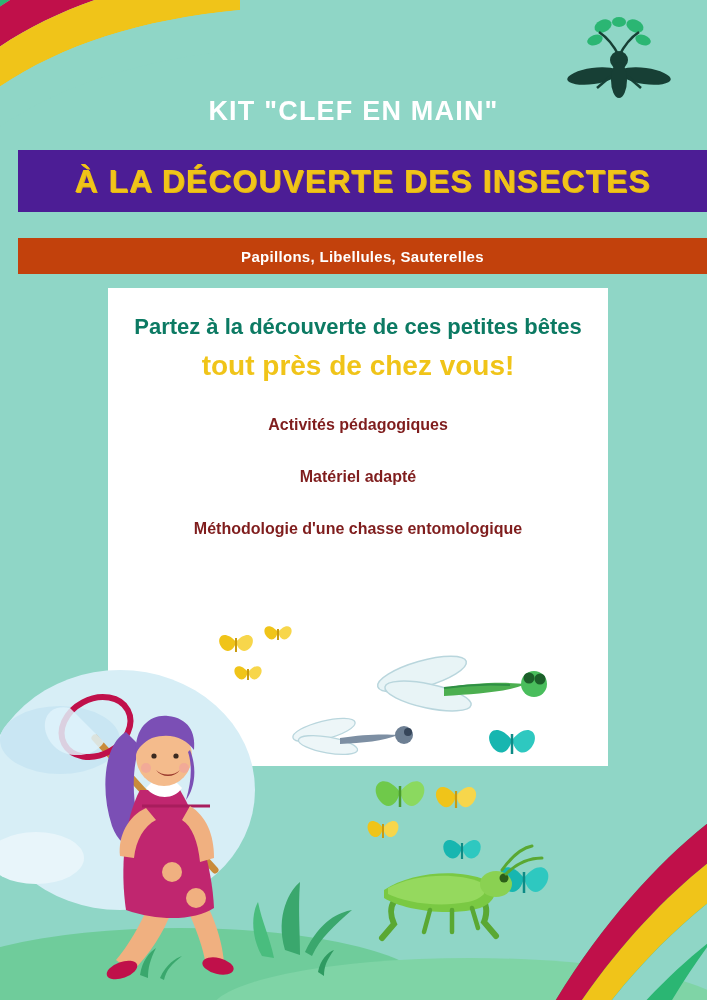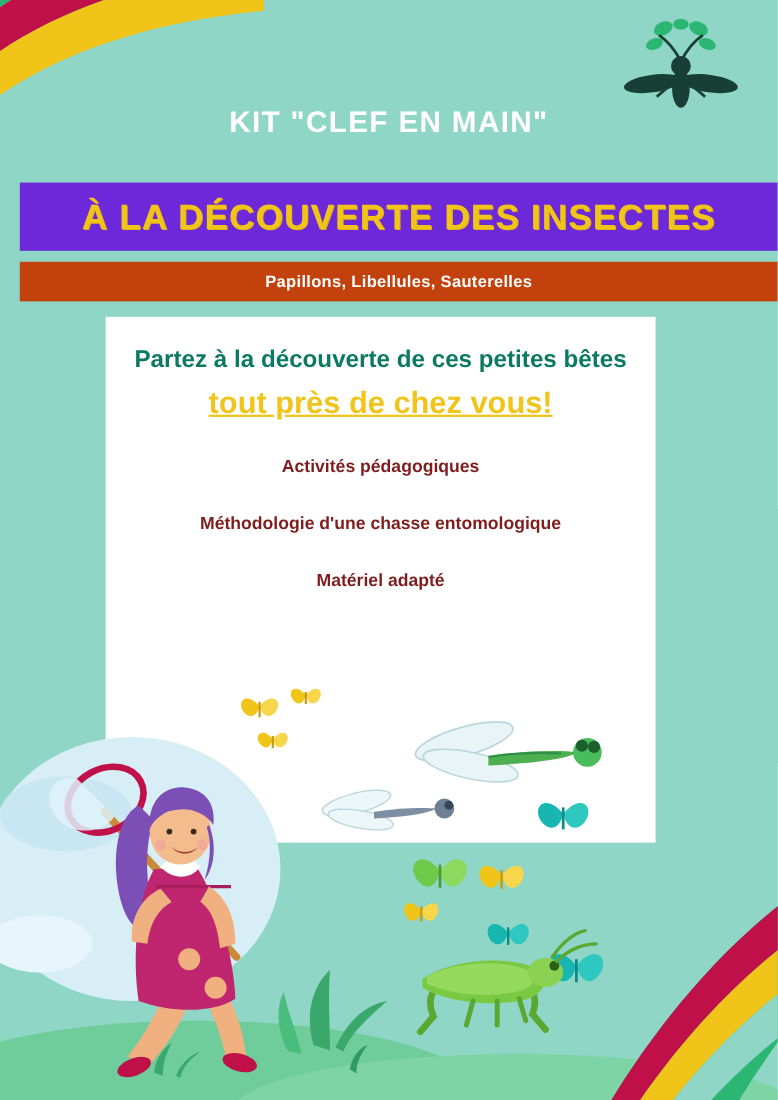--- a/index.html
+++ b/index.html
@@ -53,25 +53,25 @@
     left: 0;
     width: 100%;
     text-align: center;
     color: #ffffff;
     font-size: 27px;
     font-weight: bold;
     letter-spacing: 1.2px;
   }
   .yellow-band {
     position: absolute;
-    top: 166px;
+    top: 150px;
     left: 18px;
     right: 0;
     height: 62px;
-    background: #6d28d9;
+    background: #4c1d95;
     display: flex;
     align-items: center;
     justify-content: center;
   }
   .yellow-band-text {
     color: #f0c419;
     font-size: 32px;
     font-weight: bold;
     letter-spacing: 1px;
     text-shadow: 1px 1px 0 #e3b511;
@@ -112,39 +112,38 @@
     color: #0e7a5f;
     font-size: 28px;
     font-weight: bold;
     letter-spacing: 1px;
   }
 
   
   .card {
     position: absolute;
     top: 288px;
-    left: 96px;
+    left: 108px;
     width: 500px;
     height: 478px;
     background: #ffffff;
   }
   .card-line1 {
     margin-top: 26px;
     text-align: center;
     color: #0c7a63;
     font-size: 22px;
     font-weight: bold;
   }
   .card-line2 {
     margin-top: 10px;
     text-align: center;
     color: #f0c419;
     font-size: 28px;
     font-weight: bold;
-    text-decoration: underline;
   }
   .bullets {
     margin-top: 34px;
   }
   .bullet {
     text-align: center;
     color: #7f1d1d;
     font-size: 16px;
     font-weight: bold;
     margin-bottom: 34px;
@@ -206,22 +205,22 @@
       <path d="M52 62 L 38 74" stroke="#173f35" stroke-width="2.5" fill="none"></path>
       <path d="M68 62 L 82 74" stroke="#173f35" stroke-width="2.5" fill="none"></path>
     </svg>
   </div>
 
   <div class="card">
     <div class="card-line1">Partez à la découverte de ces petites bêtes</div>
     <div class="card-line2">tout près de chez vous!</div>
     <div class="bullets">
       <div class="bullet">Activités pédagogiques</div>
+      <div class="bullet">Matériel adapté</div>
       <div class="bullet">Méthodologie d'une chasse entomologique</div>
-      <div class="bullet">Matériel adapté</div>
     </div>
   </div>
 
   <svg class="scene" viewBox="0 0 707 380">
 
     <ellipse cx="120" cy="170" rx="135" ry="120" fill="#d7eef6"></ellipse>
     <ellipse cx="60" cy="120" rx="60" ry="34" fill="#c9e6f3"></ellipse>
     <ellipse cx="36" cy="238" rx="48" ry="26" fill="#e8f5fa"></ellipse>
 
     <ellipse cx="180" cy="370" rx="250" ry="62" fill="#6fcc9b"></ellipse>

